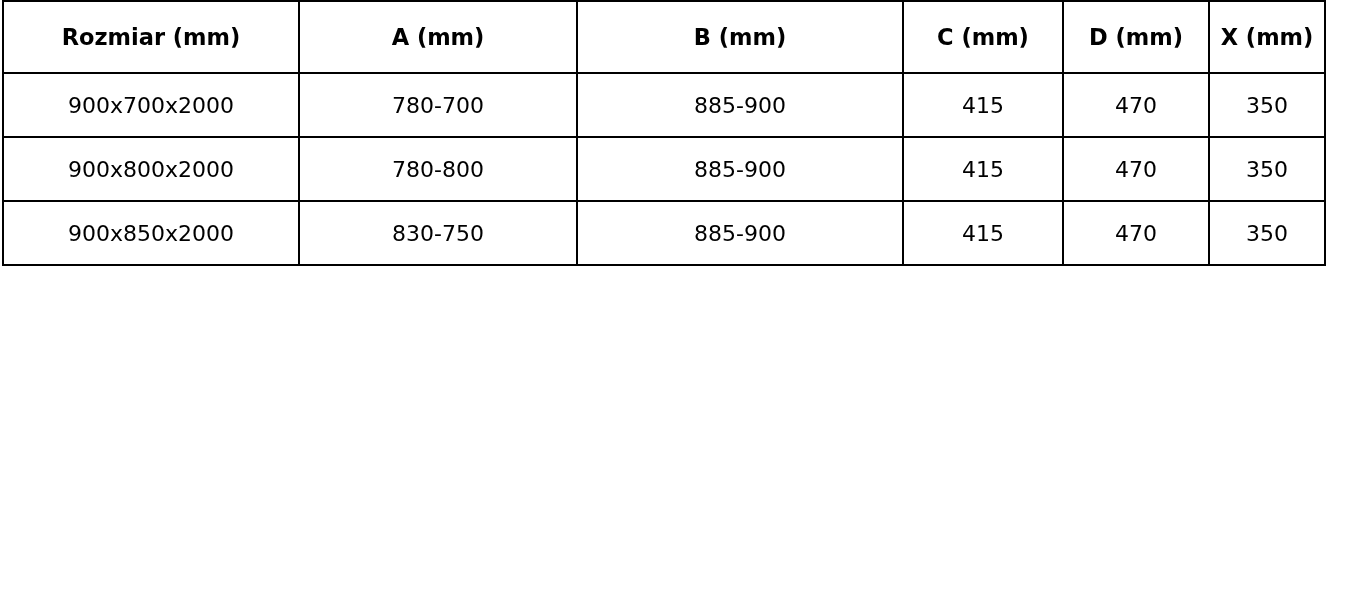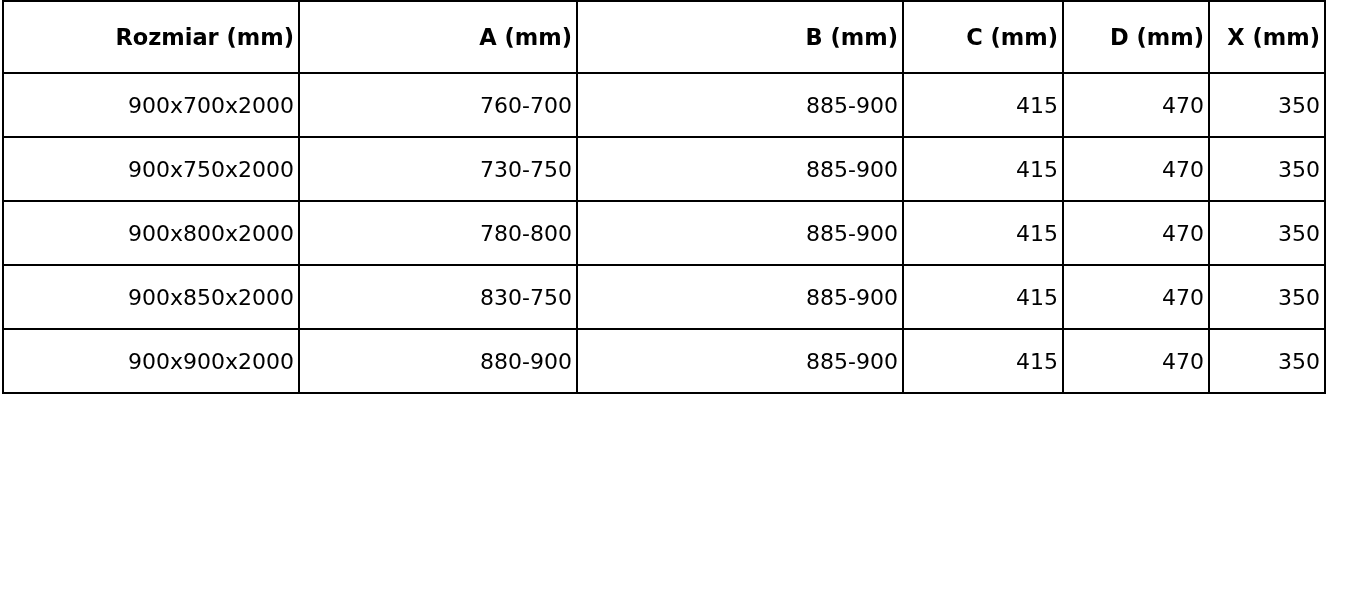--- a/index.html
+++ b/index.html
@@ -21,21 +21,21 @@
   }
   table.size-table {
     border-collapse: collapse;
     width: 1322px;
     margin-left: 2px;
     table-layout: fixed;
   }
   table.size-table td,
   table.size-table th {
     border: 2px solid #000000;
-    text-align: right;
+    text-align: center;
     vertical-align: middle;
     font-size: 22px;
     height: 62px;
     padding: 0 4px;
     white-space: nowrap;
   }
   table.size-table thead th {
     font-weight: bold;
     height: 70px;
     font-size: 22.5px;
@@ -69,29 +69,21 @@
         <th>A (mm)</th>
         <th>B (mm)</th>
         <th>C (mm)</th>
         <th>D (mm)</th>
         <th>X (mm)</th>
       </tr>
     </thead>
     <tbody>
       <tr>
         <td>900x700x2000</td>
-        <td>760-700</td>
-        <td>885-900</td>
-        <td>415</td>
-        <td>470</td>
-        <td>350</td>
-      </tr>
-      <tr>
-        <td>900x750x2000</td>
-        <td>730-750</td>
+        <td>780-700</td>
         <td>885-900</td>
         <td>415</td>
         <td>470</td>
         <td>350</td>
       </tr>
       <tr>
         <td>900x800x2000</td>
         <td>780-800</td>
         <td>885-900</td>
         <td>415</td>
@@ -99,23 +91,15 @@
         <td>350</td>
       </tr>
       <tr>
         <td>900x850x2000</td>
         <td>830-750</td>
         <td>885-900</td>
         <td>415</td>
         <td>470</td>
         <td>350</td>
       </tr>
-      <tr>
-        <td>900x900x2000</td>
-        <td>880-900</td>
-        <td>885-900</td>
-        <td>415</td>
-        <td>470</td>
-        <td>350</td>
-      </tr>
     </tbody>
   </table>
 </div>
 
 </body></html>

